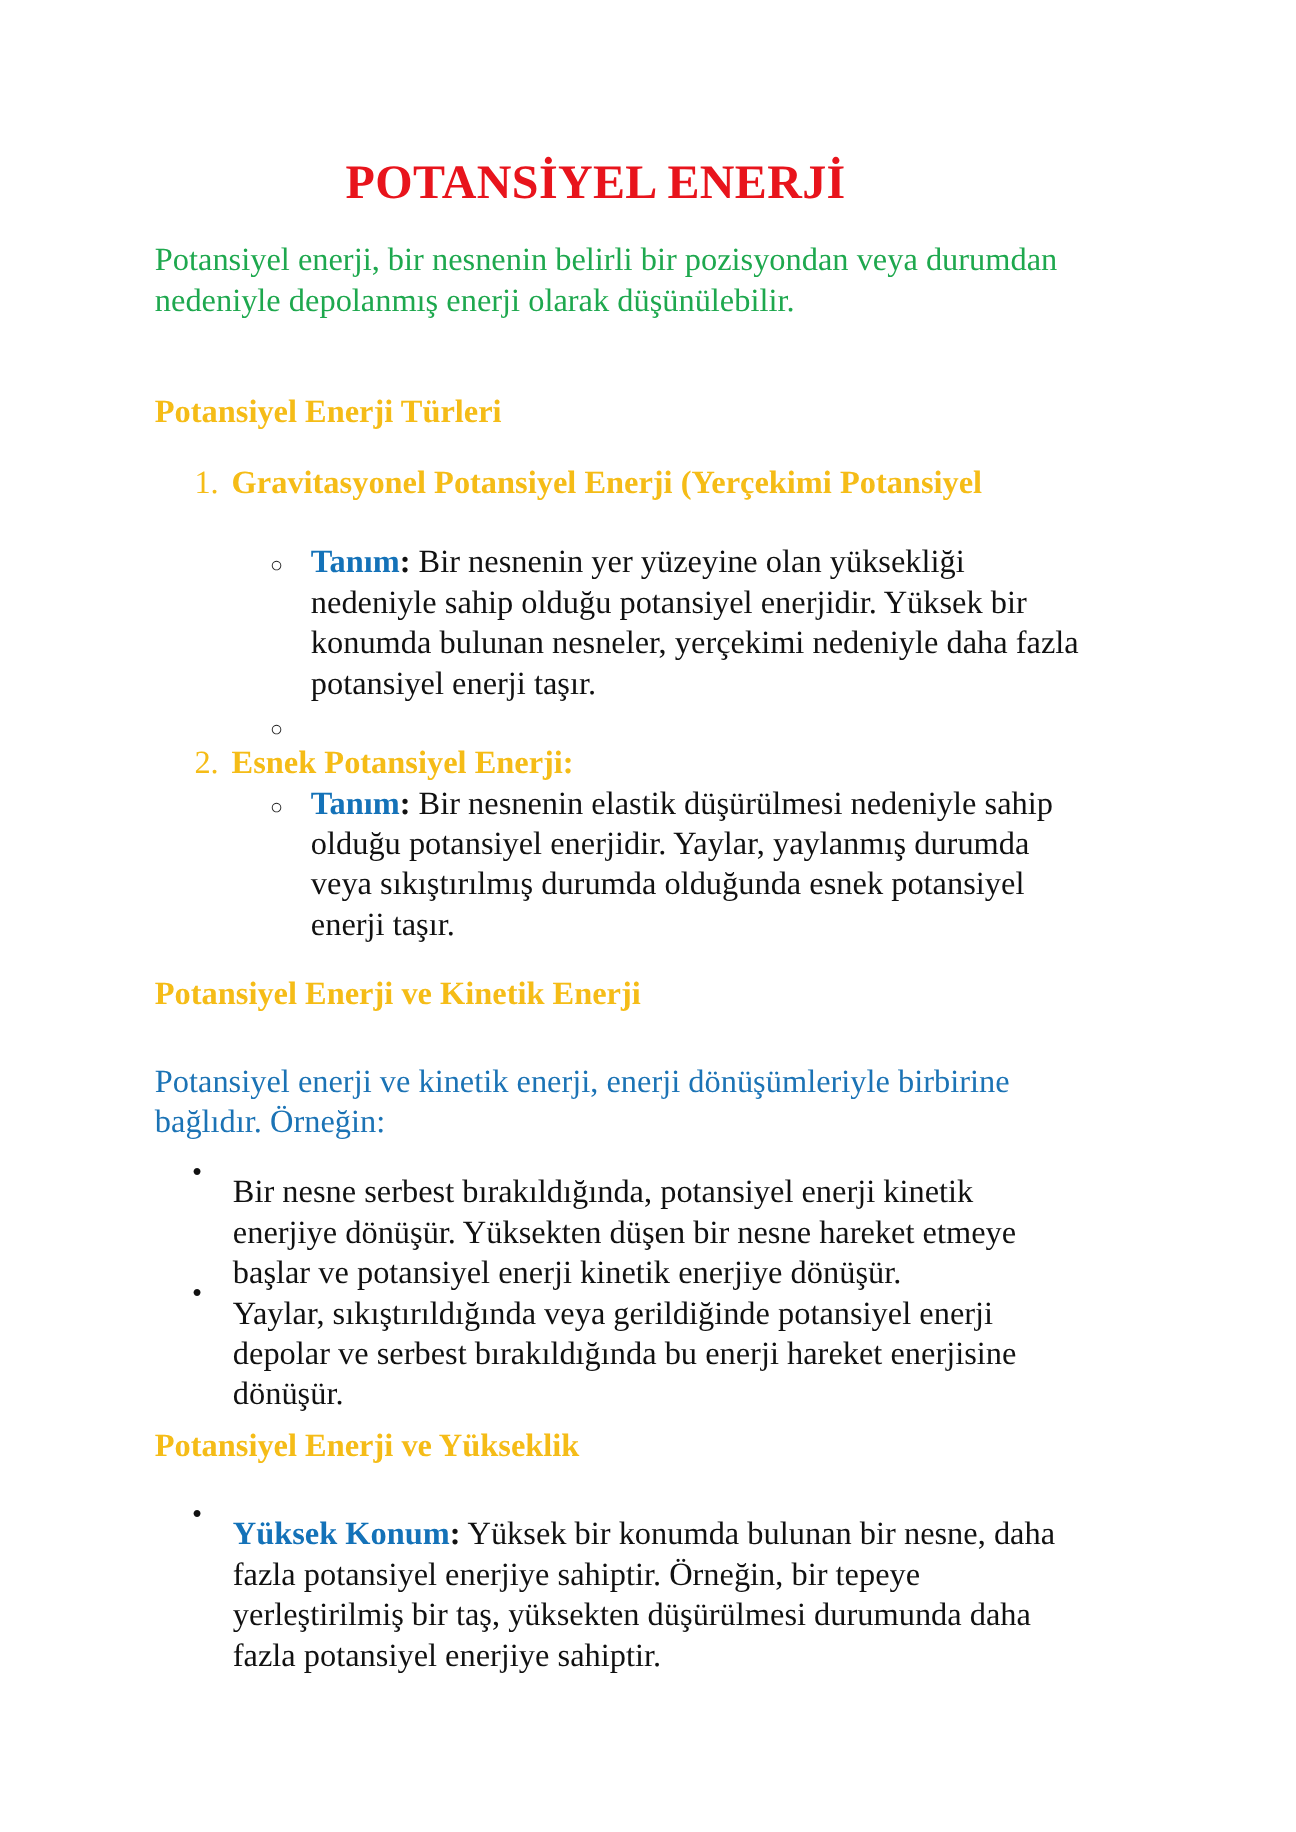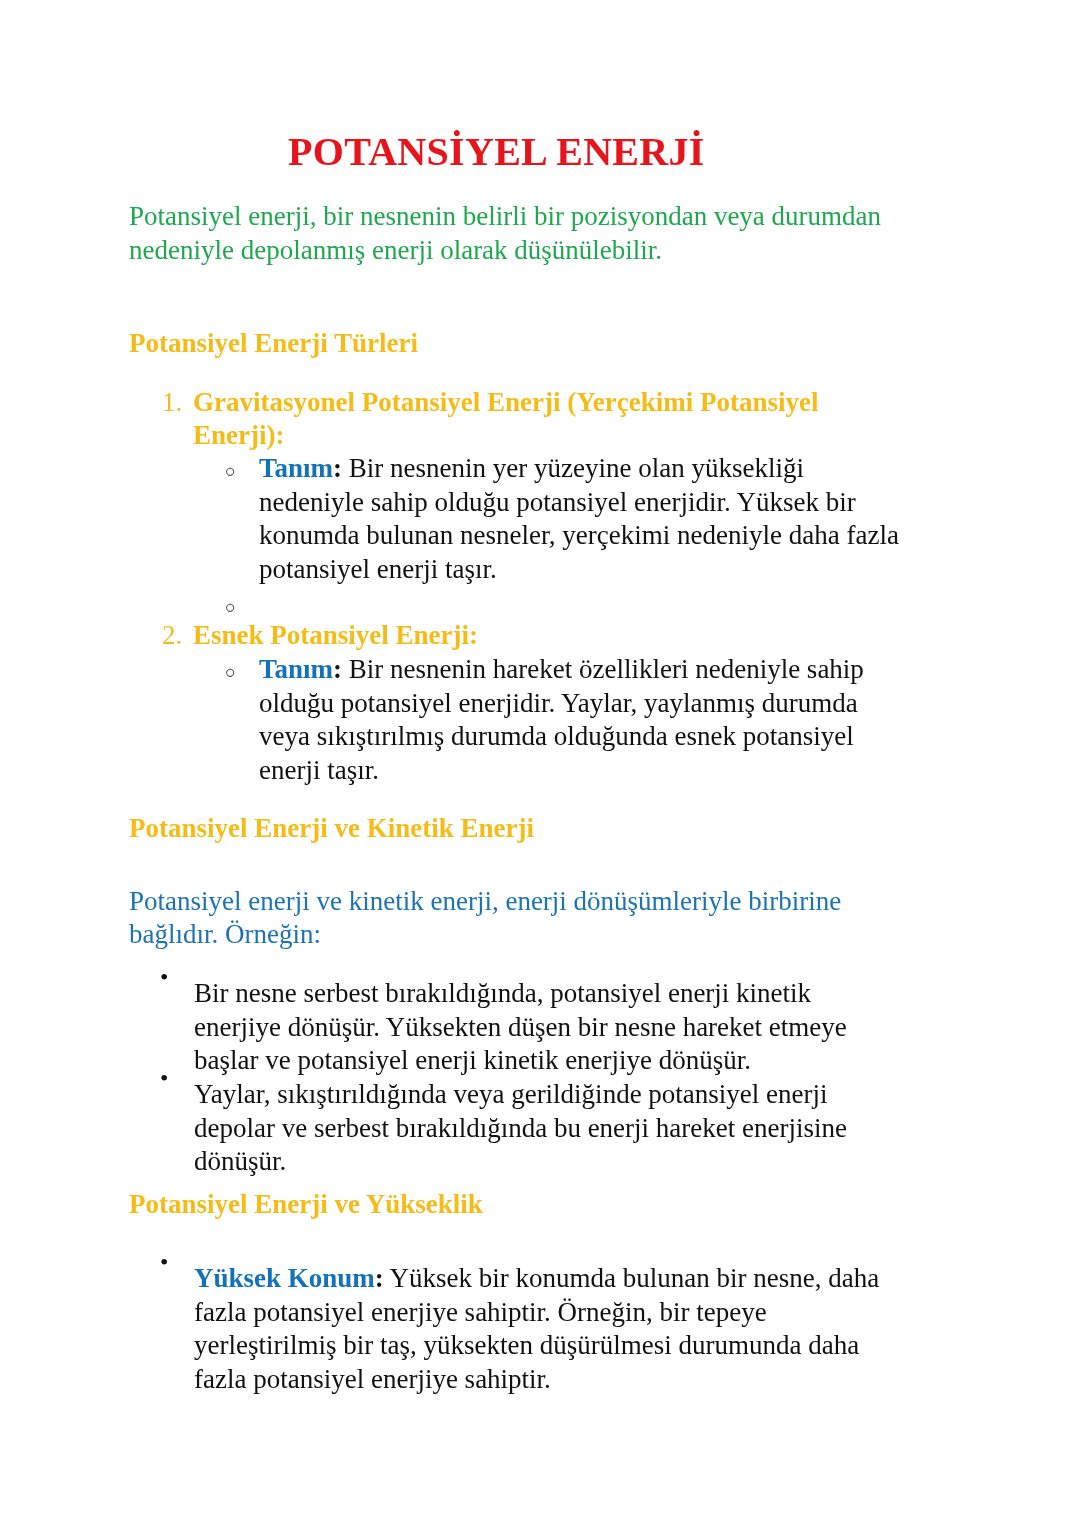--- a/index.html
+++ b/index.html
@@ -138,21 +138,20 @@
     <span class="line">Potansiyel enerji, bir nesnenin belirli bir pozisyondan veya durumdan</span>
     <span class="line">nedeniyle depolanmış enerji olarak düşünülebilir.</span>
   </div>
 
   <div class="heading" style="top:326px;">Potansiyel Enerji Türleri</div>
 
   <div class="num-item" style="top:386px;">
     <span class="num">1.</span>
     <span class="text">
       <span style="display:block;">Gravitasyonel Potansiyel Enerji (Yerçekimi Potansiyel</span>
-      <span style="display:block;">Enerji):</span>
     </span>
   </div>
 
   <div class="sub" style="top:452px;">
     <span class="circle">○</span>
     <span class="body">
       <span class="line"><span class="term">Tanım</span><span class="colon">:</span><span> Bir nesnenin yer yüzeyine olan yüksekliği</span></span>
       <span class="line">nedeniyle sahip olduğu potansiyel enerjidir. Yüksek bir</span>
       <span class="line">konumda bulunan nesneler, yerçekimi nedeniyle daha fazla</span>
       <span class="line">potansiyel enerji taşır.</span>
@@ -164,21 +163,21 @@
   </div>
 
   <div class="num-item" style="top:619px;">
     <span class="num">2.</span>
     <span class="text">Esnek Potansiyel Enerji:</span>
   </div>
 
   <div class="sub" style="top:653px;">
     <span class="circle">○</span>
     <span class="body">
-      <span class="line"><span class="term">Tanım</span><span class="colon">:</span><span> Bir nesnenin hareket özellikleri nedeniyle sahip</span></span>
+      <span class="line"><span class="term">Tanım</span><span class="colon">:</span><span> Bir nesnenin elastik düşürülmesi nedeniyle sahip</span></span>
       <span class="line">olduğu potansiyel enerjidir. Yaylar, yaylanmış durumda</span>
       <span class="line">veya sıkıştırılmış durumda olduğunda esnek potansiyel</span>
       <span class="line">enerji taşır.</span>
     </span>
   </div>
 
   <div class="heading" style="top:811px;">Potansiyel Enerji ve Kinetik Enerji</div>
 
   <div class="para-blue" style="top:869px;margin-top:16px;">
     <span class="line">Potansiyel enerji ve kinetik enerji, enerji dönüşümleriyle birbirine</span>

